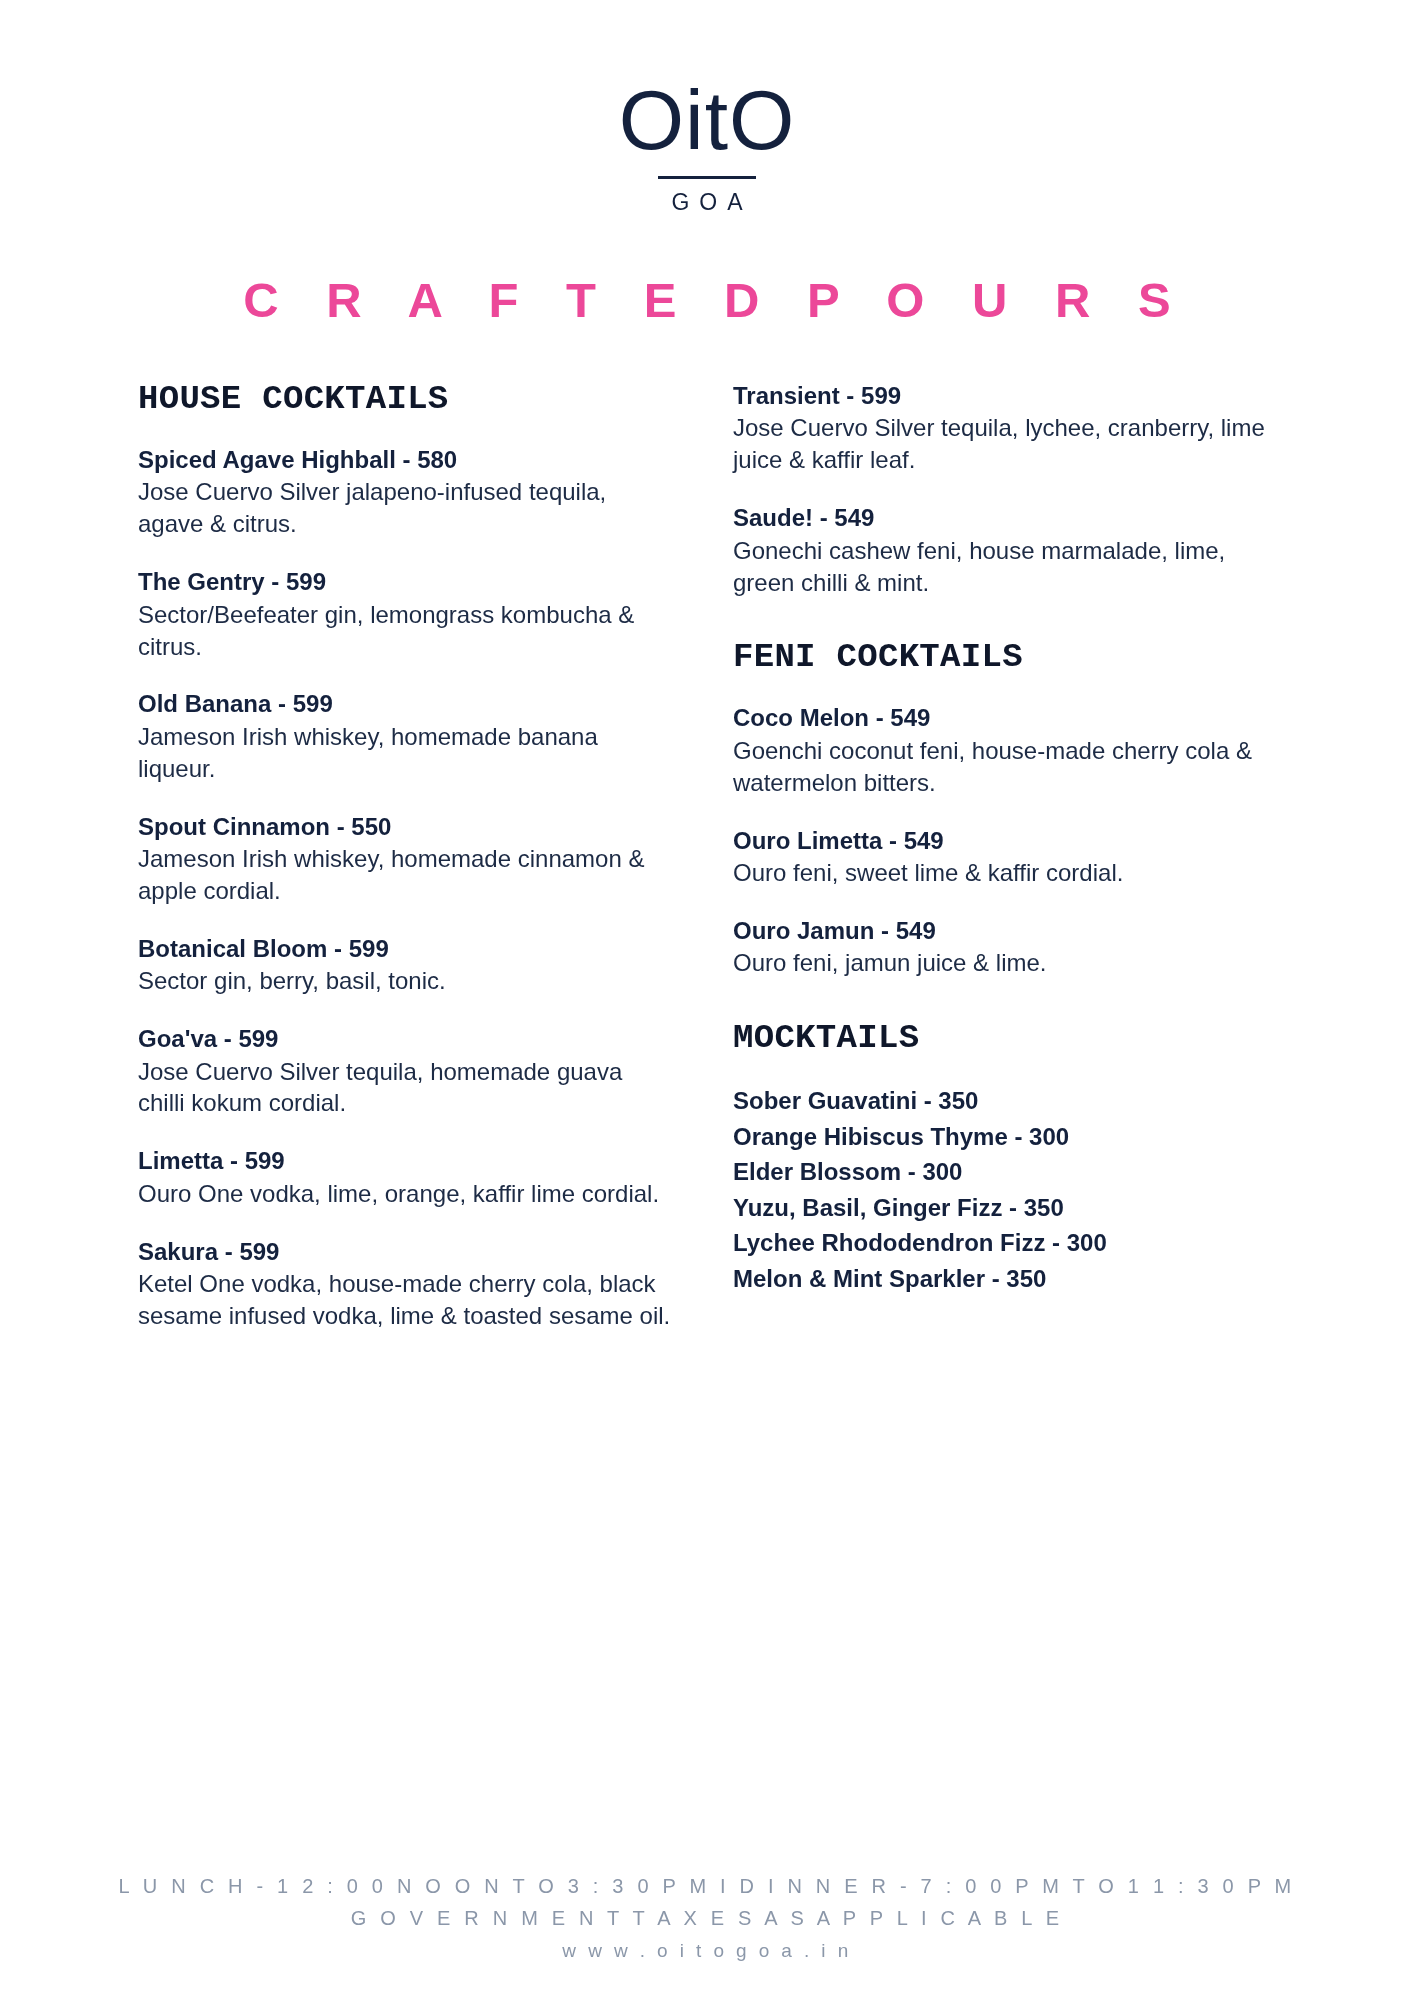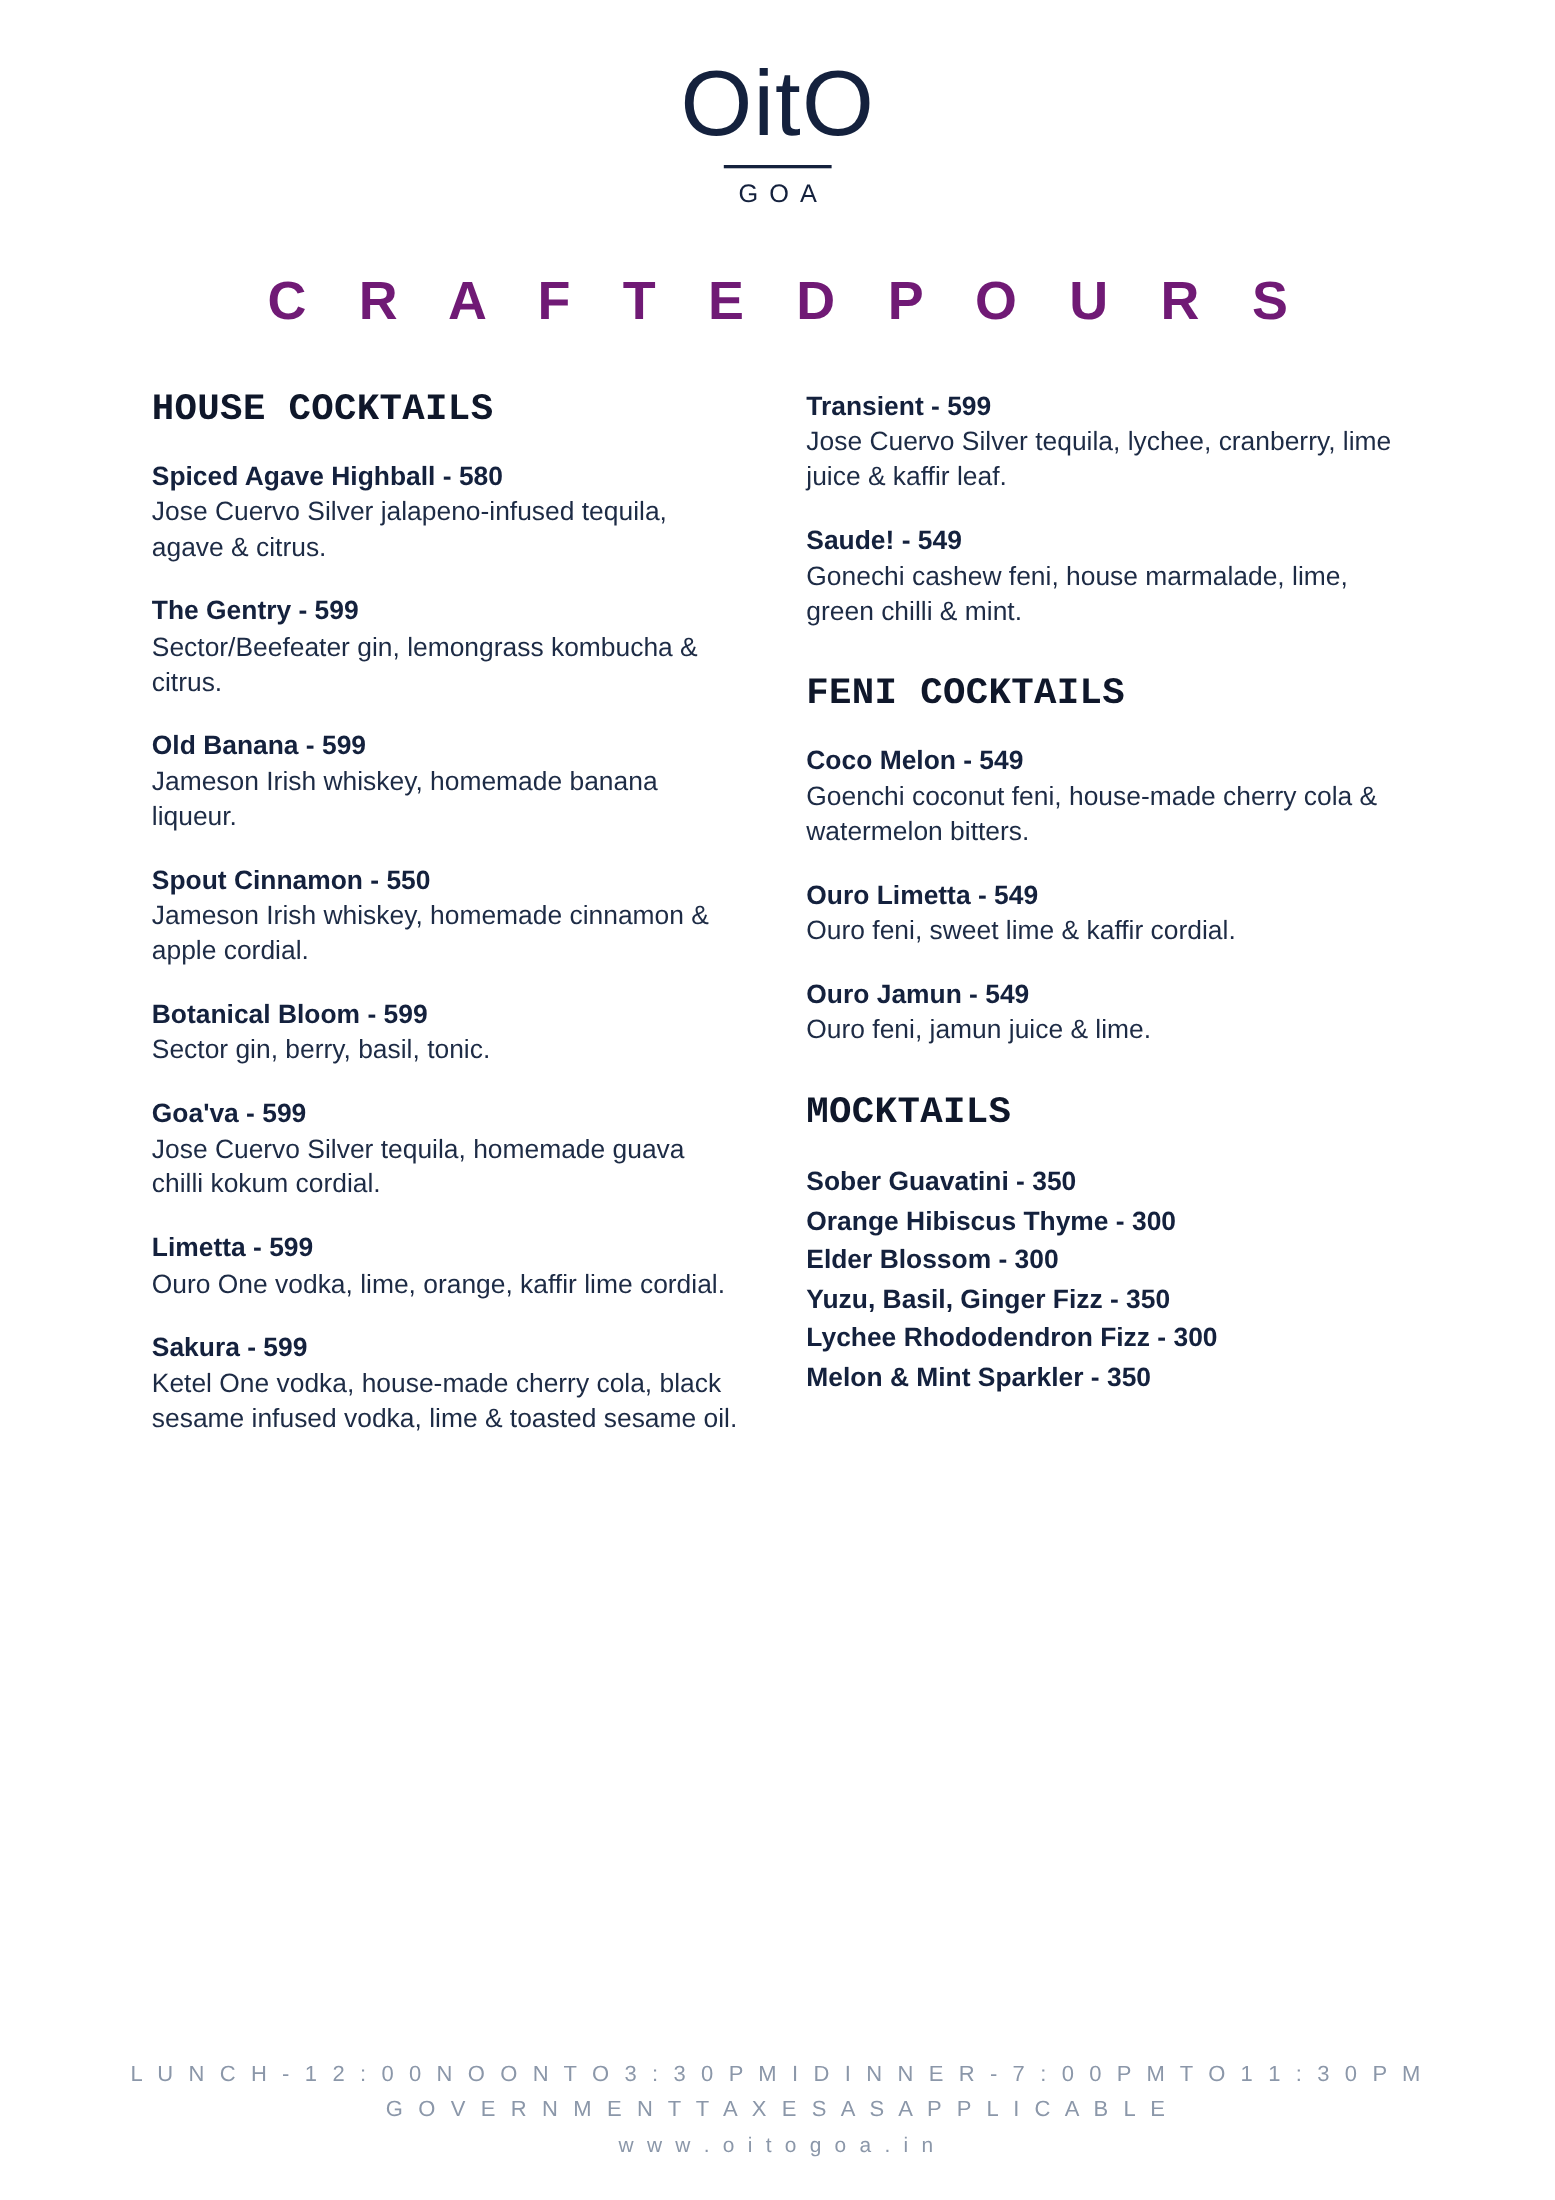--- a/index.html
+++ b/index.html
@@ -13,21 +13,21 @@
     position: relative;
     width: 1414px;
     height: 2000px;
     background: #ffffff;
     padding: 0;
     overflow: hidden;
   }
 
   
   .logo-block {
-    margin-top: 52px;
+    margin-top: 78px;
     text-align: center;
   }
   .logo-mark {
     font-family: "Liberation Sans", sans-serif;
     font-size: 84px;
     letter-spacing: 1px;
     color: #14213d;
     font-weight: 400;
     line-height: 1;
   }
@@ -45,21 +45,21 @@
     padding-left: 10px;
   }
 
   
   .menu-title {
     margin-top: 56px;
     text-align: center;
     font-size: 49px;
     font-weight: 700;
     letter-spacing: 17px;
-    color: #701a75;
+    color: #ec4899;
     padding-left: 17px;
   }
 
   
   .columns {
     display: flex;
     margin-top: 52px;
     padding: 0 130px 0 138px;
     gap: 60px;
     align-items: flex-start;

